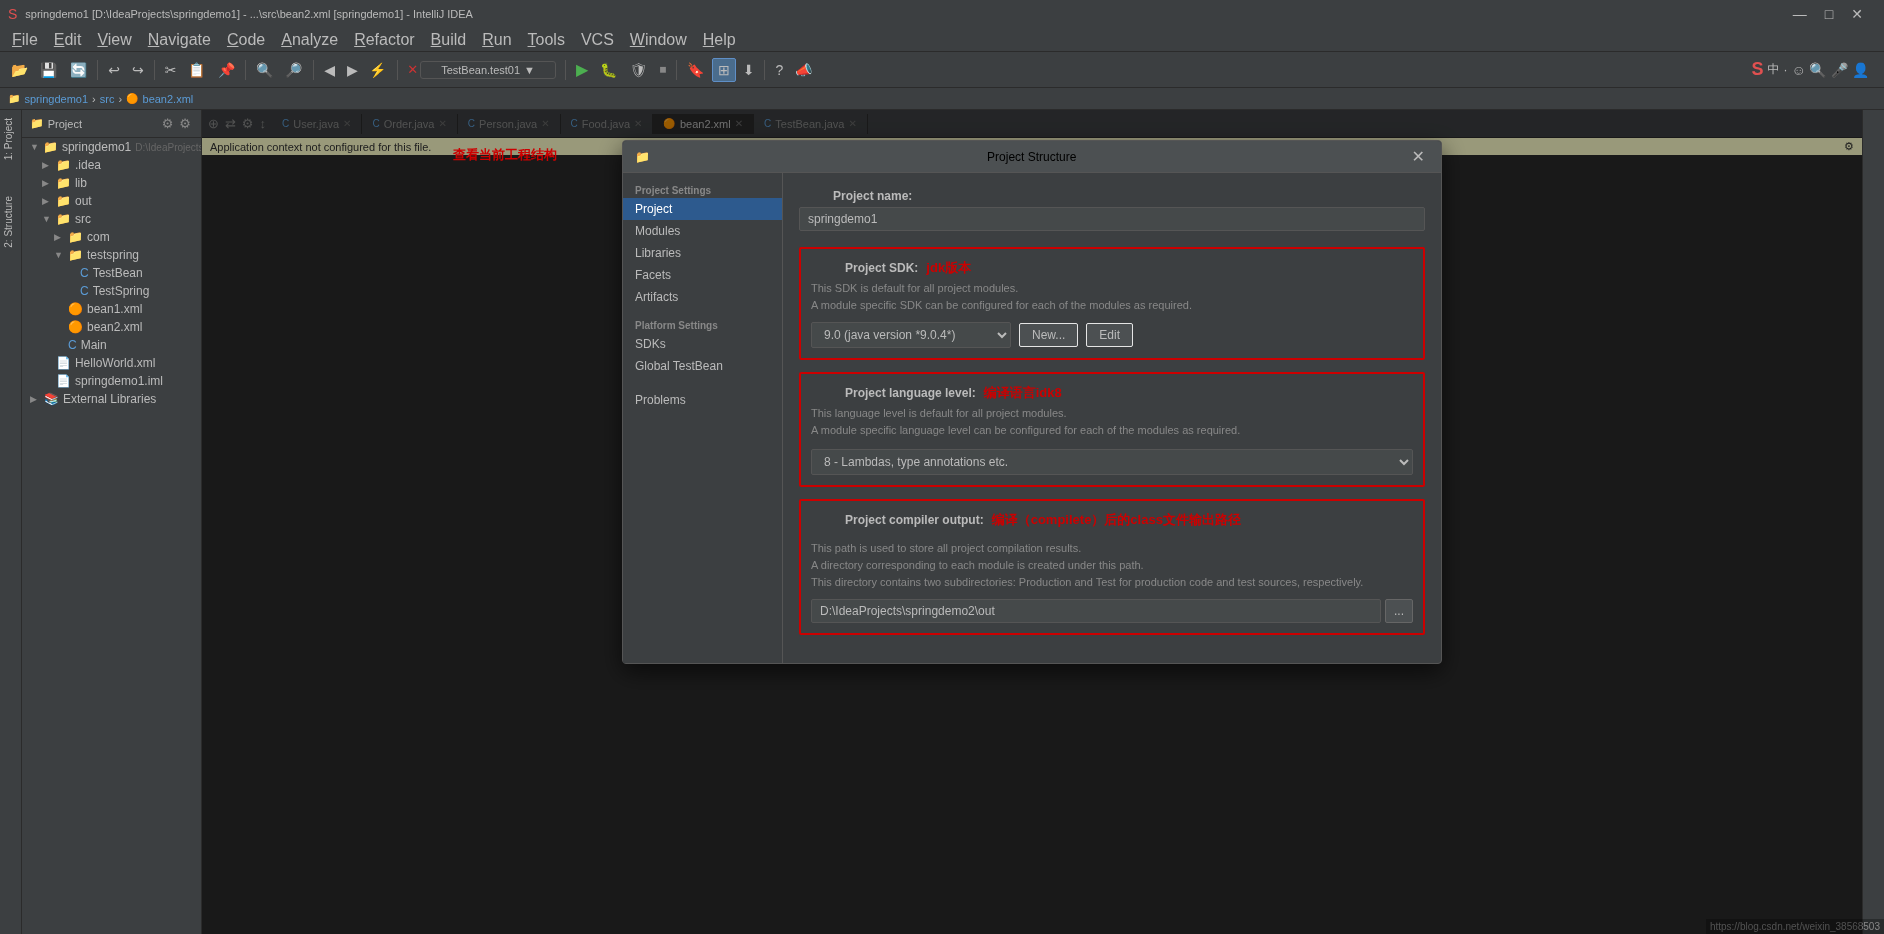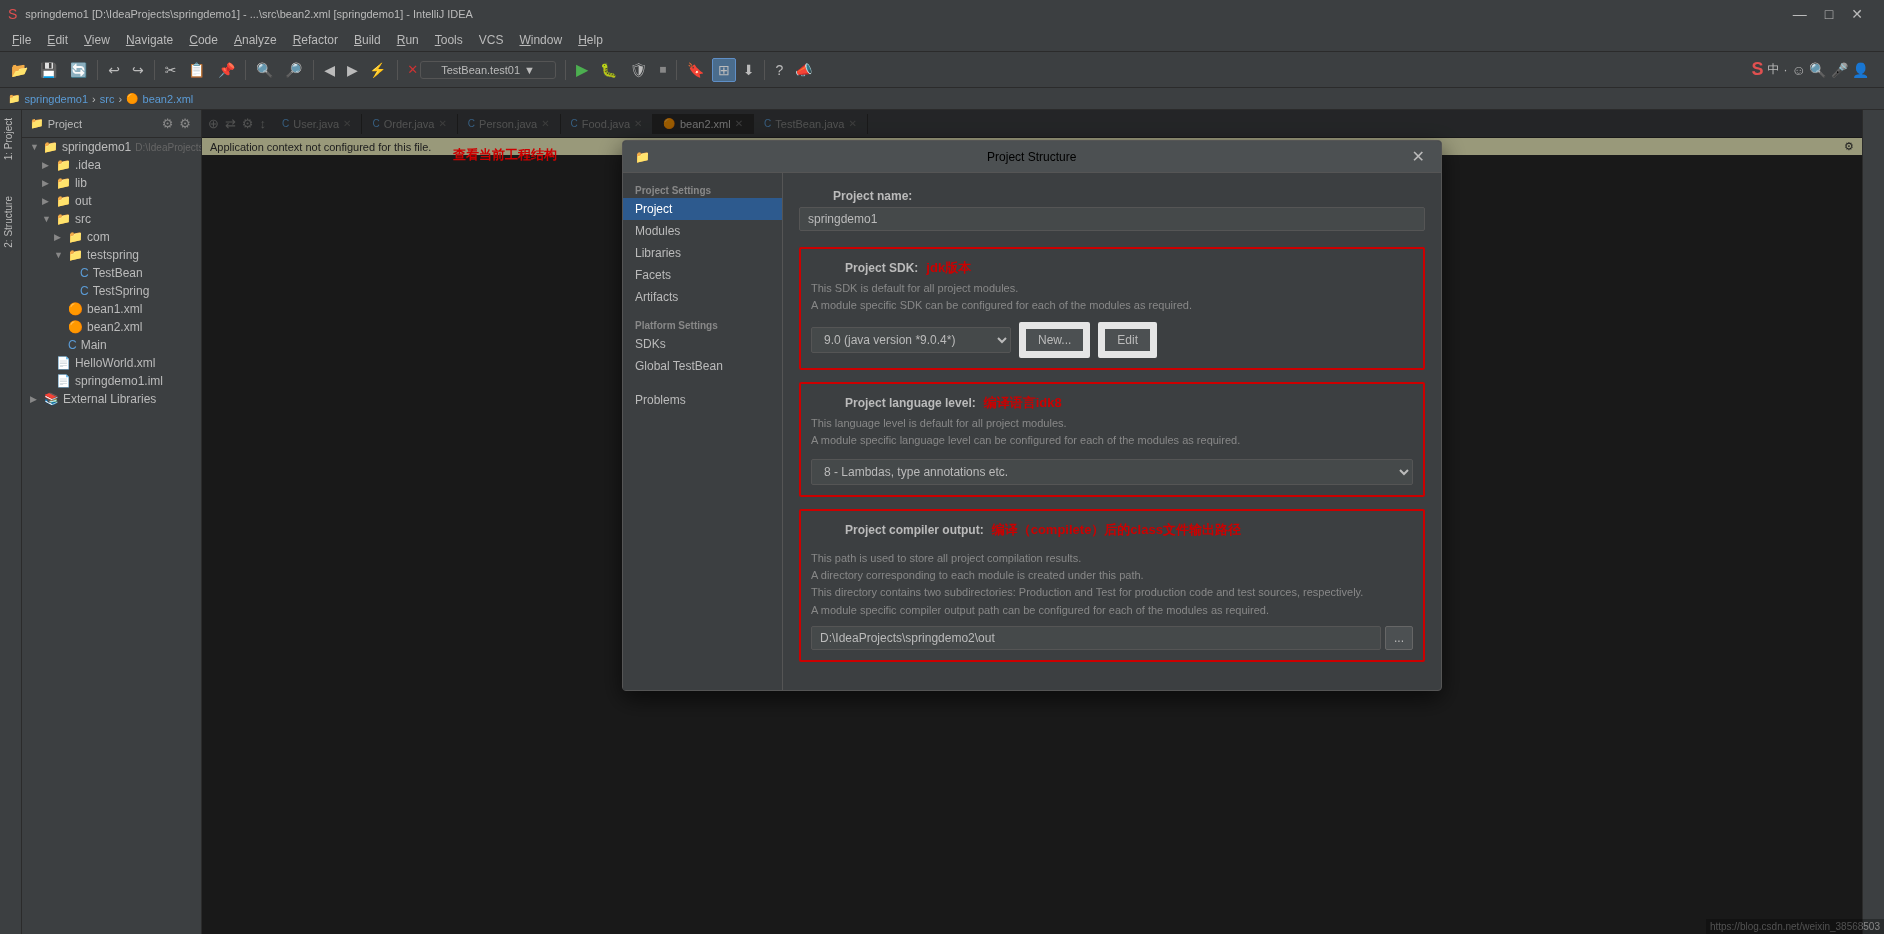--- a/index.html
+++ b/index.html
@@ -2,21 +2,21 @@
 <html><head>
   <meta charset="utf-8">
   <style>
     * { box-sizing: border-box; margin: 0; padding: 0; }
     body { font-family: 'Segoe UI', Arial, sans-serif; font-size: 12px; background: #3c3f41; overflow: hidden; width: 1884px; height: 934px; }
 
     
     .title-bar { background: #3c3f41; color: #bbbbbb; height: 28px; display: flex; align-items: center; padding: 0 8px; font-size: 12px; }
 
     
-    .menu-bar { background: #3c3f41; color: #bbbbbb; height: 24px; display: flex; align-items: center; padding: 0 4px; font-size: 12px; border-bottom: 1px solid #2b2b2b; }
+    .menu-bar { background: #3c3f41; color: #bbbbbb; height: 24px; display: flex; align-items: center; padding: 0 4px; font-size: 16px; border-bottom: 1px solid #2b2b2b; }
     .menu-item { padding: 2px 8px; cursor: pointer; }
     .menu-item .underline { text-decoration: underline; }
 
     
     .toolbar { background: #3c3f41; height: 36px; display: flex; align-items: center; padding: 0 6px; gap: 2px; border-bottom: 1px solid #2b2b2b; }
     .toolbar-btn { background: transparent; border: none; color: #bbbbbb; cursor: pointer; padding: 3px 5px; font-size: 14px; border-radius: 2px; }
     .toolbar-btn.active { background: #4a6c8c; border: 1px solid #5f8fc7; }
     .toolbar-separator { width: 1px; height: 20px; background: #555; margin: 0 3px; }
     .run-config { background: #3c3f41; border: 1px solid #555; color: #bbbbbb; padding: 2px 20px; font-size: 11px; border-radius: 3px; display: flex; align-items: center; gap: 4px; }
 
@@ -69,21 +69,21 @@
     
     .dialog-content { flex: 1; padding: 16px; overflow-y: auto; }
     .field-label { color: #bbbbbb; font-size: 12px; margin-bottom: 4px; font-weight: bold; padding-left: 34px; }
     .text-input { width: 100%; background: #45494a; border: 1px solid #555; color: #bbbbbb; padding: 4px 8px; font-size: 12px; border-radius: 2px; margin-bottom: 12px; }
 
     
     .section-box { border: 2px solid #cc0000; border-radius: 2px; padding: 10px; margin-bottom: 12px; background: transparent; }
 
     .sdk-row { display: flex; align-items: center; gap: 8px; margin-top: 8px; }
     .sdk-select { background: #45494a; border: 1px solid #555; color: #bbbbbb; padding: 4px 8px; font-size: 12px; border-radius: 2px; width: 200px; }
-    .dialog-btn { background: #4c5052; border: 7px solid #e5e5e5; color: #bbbbbb; padding: 4px 12px; font-size: 12px; border-radius: 2px; cursor: pointer; }
+    .dialog-btn { background: #4c5052; border: 1px solid #e5e5e5; color: #bbbbbb; padding: 4px 12px; font-size: 12px; border-radius: 2px; cursor: pointer; }
 
     .desc-text { color: #888; font-size: 11px; line-height: 1.4; margin-bottom: 2px; }
     .annotation-text { color: #cc0000; font-size: 13px; font-weight: bold; }
 
     .lang-select { background: #45494a; border: 1px solid #555; color: #bbbbbb; padding: 4px 8px; font-size: 12px; border-radius: 2px; width: 100%; margin-top: 8px; }
 
     .output-row { display: flex; align-items: center; gap: 4px; margin-top: 8px; }
     .output-input { flex: 1; background: #45494a; border: 1px solid #555; color: #bbbbbb; padding: 4px 8px; font-size: 12px; border-radius: 2px; }
     .browse-btn { background: #4c5052; border: 1px solid #666; color: #bbbbbb; padding: 4px 8px; font-size: 12px; border-radius: 2px; cursor: pointer; }
 
@@ -411,21 +411,20 @@
 
             
             <div class="section-box">
               <div style="display:flex; align-items:center; gap:8px; flex-wrap:wrap;">
                 <div class="field-label" style="margin-bottom:0;">Project compiler output:</div>
                 <span class="annotation-text">编译（compilete）后的class文件输出路径</span>
               </div>
               <div class="desc-text" style="margin-top:12px;">This path is used to store all project compilation results.</div>
               <div class="desc-text">A directory corresponding to each module is created under this path.</div>
               <div class="desc-text">This directory contains two subdirectories: Production and Test for production code and test sources, respectively.</div>
-              <div class="desc-text">A module specific compiler output path can be configured for each of the modules as required.</div>
               <div class="output-row">
                 <input type="text" class="output-input" value="D:\IdeaProjects\springdemo2\out" style="">
                 <button class="browse-btn">...</button>
               </div>
             </div>
 
           </div>
         </div>
       </div>
     </div>

